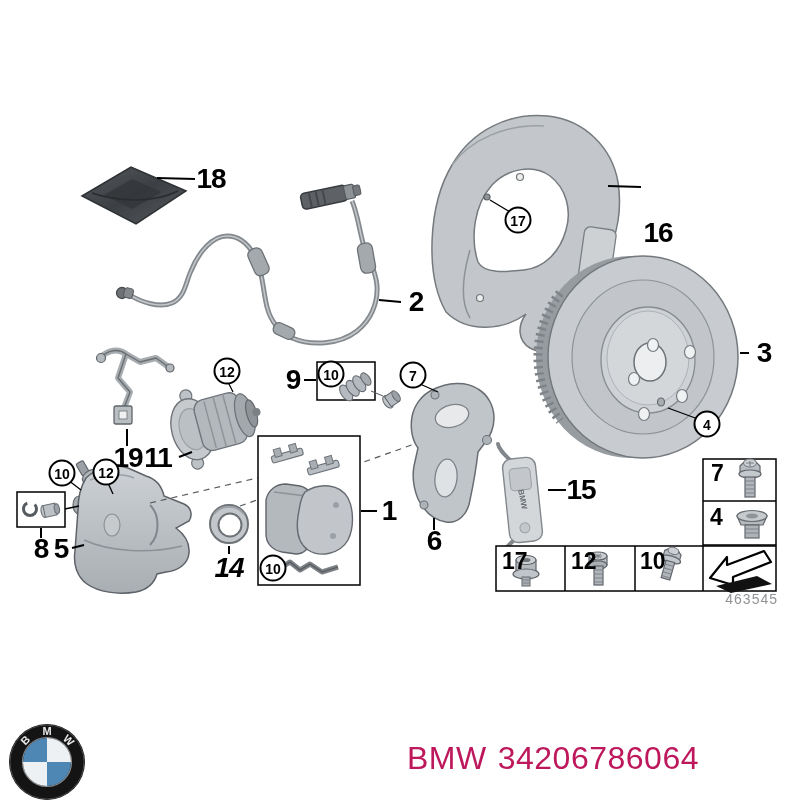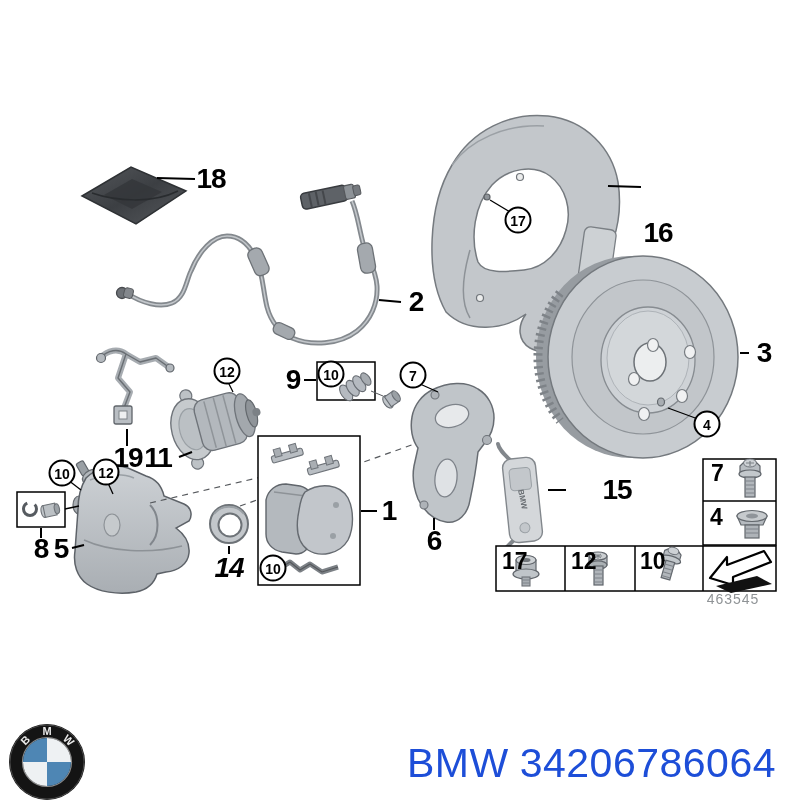--- a/index.html
+++ b/index.html
@@ -15,26 +15,26 @@
   .callout.plain{font-size:28px;letter-spacing:-1px;}
   .callout.circled{
     width:23px;height:23px;border:2px solid #000;border-radius:50%;
     background:#fff;font-size:14px;letter-spacing:0;
     display:flex;align-items:center;justify-content:center;line-height:1;
   }
   .legend-num{
     position:absolute;font-weight:bold;font-size:23px;color:#000;line-height:1;z-index:5;
   }
   .diagram-number{
-    position:absolute;left:688px;top:591px;width:90px;text-align:center;
+    position:absolute;left:688px;top:591px;width:90px;text-align:right;
     font-size:14px;color:#8f9396;letter-spacing:1px;z-index:5;
   }
   .footer-text{
     position:absolute;left:407px;top:740px;
-    font-size:41px;color:#1d4ed8;letter-spacing:0.5px;white-space:nowrap;z-index:5;
+    font-size:32px;color:#be185d;letter-spacing:0.5px;white-space:nowrap;z-index:5;
   }
   .footer-text .pn{margin-left:11px;}
   .logo{position:absolute;left:8px;top:723px;z-index:5;}
 </style>
 </head>
 <body>
 
 <div class="canvas">
 
   <svg class="art" width="800" height="800" viewBox="0 0 800 800">
@@ -331,21 +331,21 @@
   <div class="callout plain" style="left:128px;top:458px;">19</div>
   <div class="callout plain" style="left:158px;top:458px;">11</div>
   <div class="callout circled" style="left:62px;top:473px;">10</div>
   <div class="callout circled" style="left:106px;top:472px;">12</div>
   <div class="callout plain" style="left:41px;top:549px;">8</div>
   <div class="callout plain" style="left:61px;top:549px;">5</div>
   <div class="callout plain" style="left:229px;top:568px;font-style:italic;">14</div>
   <div class="callout plain" style="left:389px;top:511px;">1</div>
   <div class="callout circled" style="left:273px;top:568px;">10</div>
   <div class="callout plain" style="left:434px;top:541px;">6</div>
-  <div class="callout plain" style="left:581px;top:490px;margin-left:36px;">15</div>
+  <div class="callout plain" style="left:581px;top:490px;">15</div>
 
   <div class="legend-num" style="left:711px;top:462px;">7</div>
   <div class="legend-num" style="left:710px;top:506px;">4</div>
   <div class="legend-num" style="left:502px;top:550px;">17</div>
   <div class="legend-num" style="left:571px;top:550px;">12</div>
   <div class="legend-num" style="left:640px;top:550px;">10</div>
 
   <div class="diagram-number">463545</div>
 
   <svg class="logo" width="78" height="78" viewBox="0 0 78 78">

